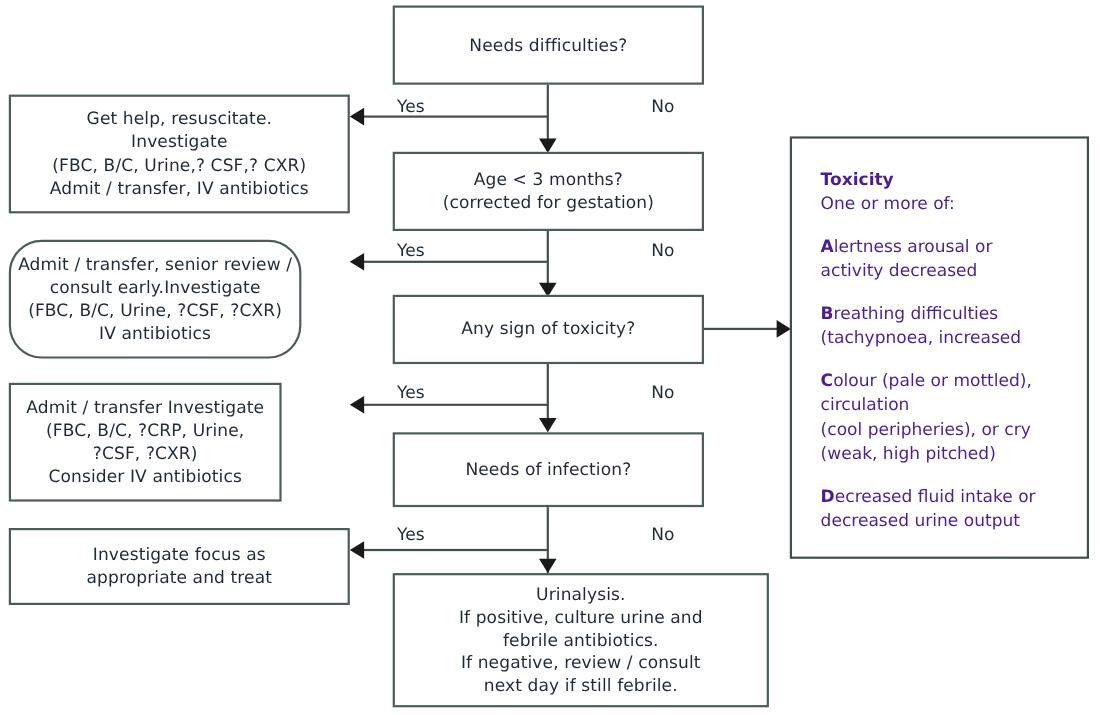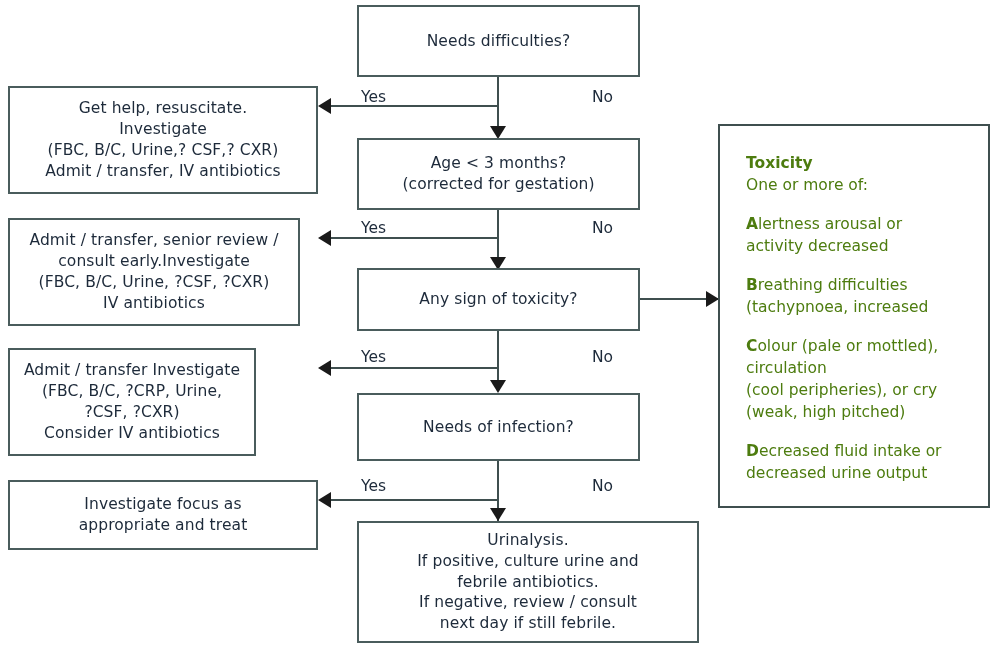--- a/index.html
+++ b/index.html
@@ -38,21 +38,21 @@
     white-space: nowrap;
   }
   .box.left-box {
     border-width: 2px;
   }
   .tox-box {
     position: absolute;
     box-sizing: border-box;
     border: 2px solid #3f4f4f;
     background: #ffffff;
-    color: #4d7c0f;
+    color: #4c1d95;
     text-align: left;
     font-size: 15.5px;
     line-height: 1.42;
     padding: 26px 18px 18px 26px;
   }
   .tox-title {
     font-weight: bold;
     display: block;
     font-size: 15.5px;
   }
@@ -141,21 +141,21 @@
   </div>
 
   <div class="vline" style="left:497px; top:210px; height:60px;"></div>
   <div class="arrow-down" style="left:490px; top:257px;"></div>
   <div class="hline" style="left:330px; top:237px; width:168px;"></div>
   <div class="arrow-left" style="left:318px; top:230px;"></div>
 
   <div class="edge-label" style="left:361px; top:219px;">Yes</div>
   <div class="edge-label" style="left:592px; top:219px;">No</div>
 
-  <div class="box left-box" style="left:8px; top:218px; width:292px; height:108px;">
+  <div class="box left-box" style="left:8px; top:218px; width:266px; height:108px;border-radius:30px;">
     <span class="line">Admit / transfer, senior review /</span>
     <span class="line">consult early.Investigate</span>
     <span class="line">(FBC, B/C, Urine, ?CSF, ?CXR)</span>
     <span class="line">IV antibiotics</span>
   </div>
 
   <div class="box" style="left:357px; top:268px; width:283px; height:63px;">
     <span class="line">Any sign of toxicity?</span>
   </div>
 

